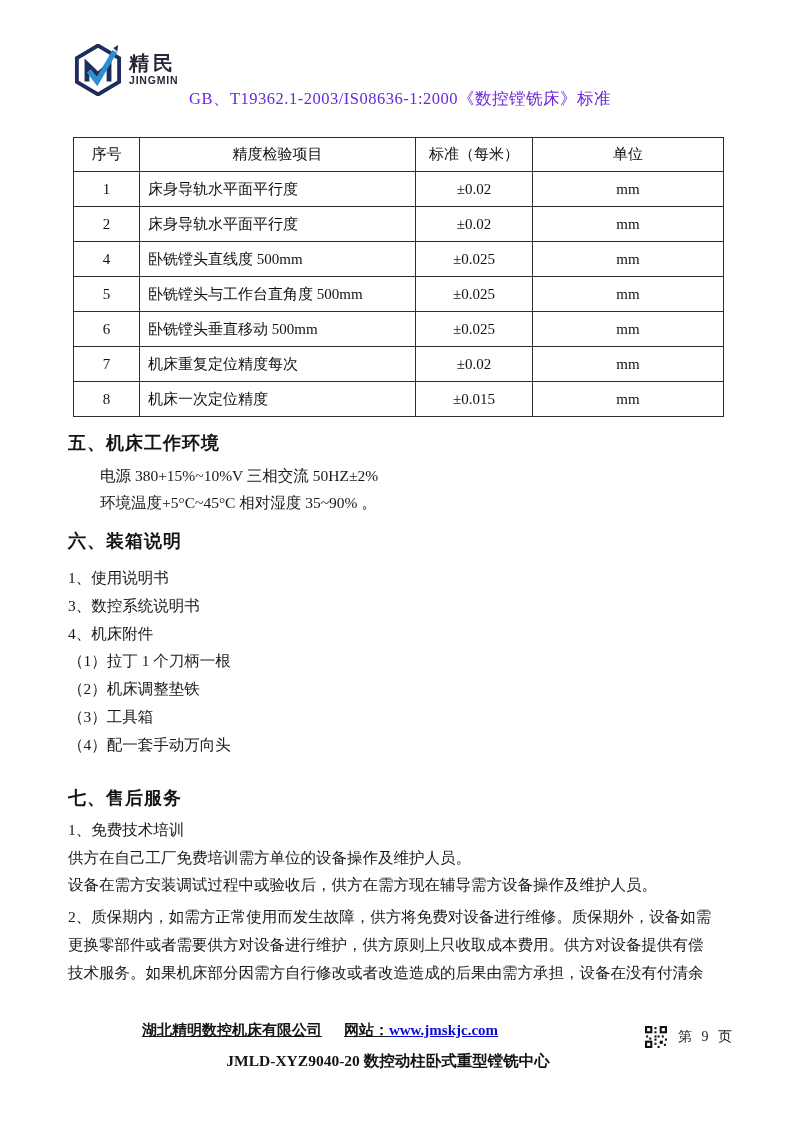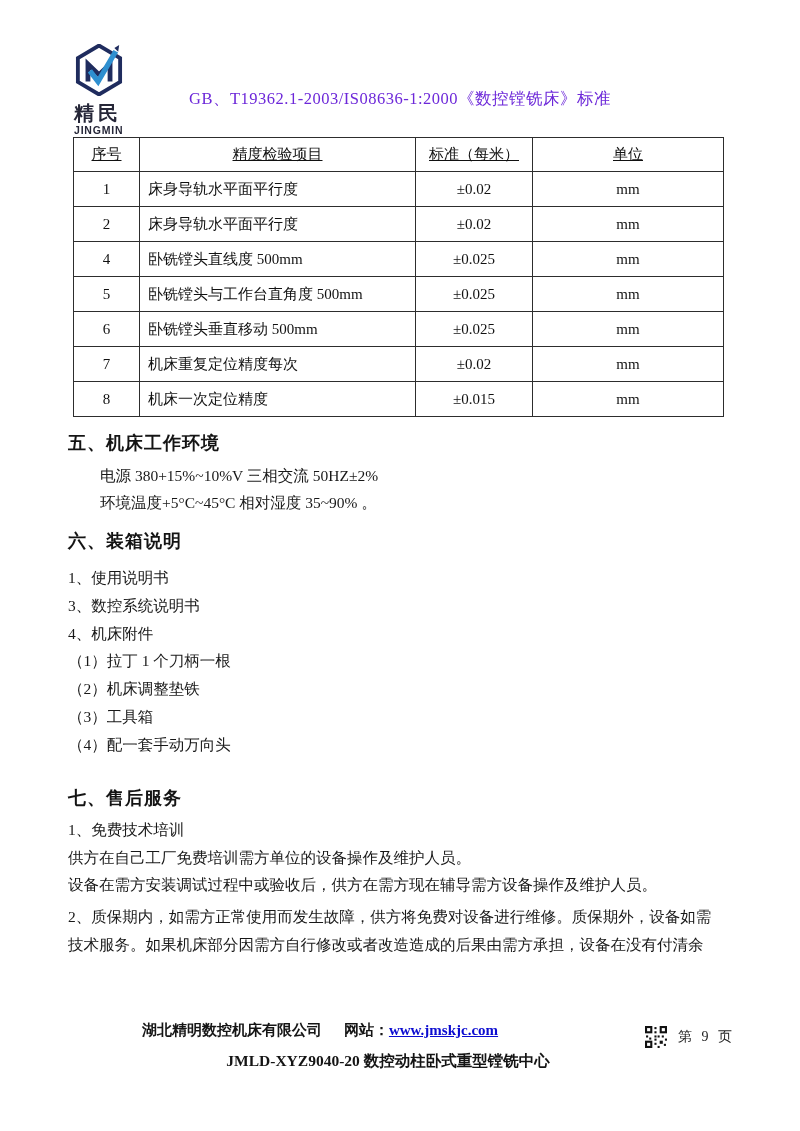--- a/index.html
+++ b/index.html
@@ -7,21 +7,21 @@
   body {
     font-family:"Liberation Serif","DejaVu Serif",serif;
     color:#1b1b1b;
   }
   .page {
     position:relative; width:800px; height:1131px;
     background:#ffffff; overflow:hidden; margin:0 auto;
   }
 
   
-  .logo { position:absolute; left:74px; top:44px; display:flex; align-items:center; gap:7px;flex-direction:column; }
+  .logo { position:absolute; left:74px; top:44px; display:flex; align-items:center; gap:7px; }
   .logo svg { display:block; }
   .logo-text { display:flex; flex-direction:column; justify-content:center; }
   .logo-cn {
     font-family:"Liberation Sans","DejaVu Sans",sans-serif;
     font-weight:700; font-size:20px; letter-spacing:4px; color:#262738; line-height:1.05;
   }
   .logo-en {
     font-family:"Liberation Sans","DejaVu Sans",sans-serif;
     font-weight:700; font-size:10.5px; letter-spacing:0.8px; color:#262738; line-height:1.2;
   }
@@ -35,21 +35,21 @@
   
   .spec-table {
     position:absolute; left:73px; top:137px; width:650px;
     border-collapse:collapse; table-layout:fixed; font-size:15px; color:#111;
   }
   .spec-table col.c1 { width:66px; }
   .spec-table col.c2 { width:276px; }
   .spec-table col.c3 { width:117px; }
   .spec-table col.c4 { width:191px; }
   .spec-table th, .spec-table td { border:1px solid #2d2d2d; padding:0 5px; }
-  .spec-table thead th { height:34px; font-weight:400; text-align:center;text-decoration:underline; }
+  .spec-table thead th { height:34px; font-weight:400; text-align:center; }
   .spec-table tbody td { height:35px; }
   .spec-table td.c { text-align:center; }
   .spec-table td.l { text-align:left; padding-left:8px; }
 
   
   .sec-heading {
     position:absolute; left:68px;
     font-family:"Liberation Sans","DejaVu Sans",sans-serif;
     font-weight:700; font-size:18px; color:#141414; letter-spacing:1px;
   }
@@ -66,21 +66,21 @@
 
   #svc-line1 { left:68px; top:820px; }
   #svc-line2 { left:68px; top:848px; }
   #svc-line3 { left:68px; top:875px; }
   .svc-para { position:absolute; left:68px; top:903px; width:672px; font-size:15.5px; color:#181818; }
   .svc-para div { height:27.8px; line-height:27.8px; }
 
   
   .footer-line1 {
     position:absolute; top:1021px; left:0; width:640px;
-    text-align:center; font-size:15px; font-weight:700; color:#151515;
+    text-align:center; font-size:15px; font-weight:700; color:#151515;text-decoration:underline;
   }
   .footer-line1 .site-label { margin-left:22px; }
   .footer-line1 a.site-link { color:#0b0bd0; text-decoration:underline; font-weight:700; }
   .qr { position:absolute; left:645px; top:1026px; width:22px; height:22px; }
   .page-num { position:absolute; left:678px; top:1028px; font-size:14px; color:#222; letter-spacing:3px; }
   .footer-line2 {
     position:absolute; top:1051px; left:0; width:776px;
     text-align:center; font-size:15.5px; font-weight:700; color:#141414;
   }
 </style>
@@ -181,20 +181,21 @@
     <div>（3）工具箱</div>
     <div>（4）配一套手动万向头</div>
   </div>
 
   <div class="sec-heading" id="h-service">七、售后服务</div>
   <div class="body-line" id="svc-line1">1、免费技术培训</div>
   <div class="body-line" id="svc-line2">供方在自己工厂免费培训需方单位的设备操作及维护人员。</div>
   <div class="body-line" id="svc-line3">设备在需方安装调试过程中或验收后，供方在需方现在辅导需方设备操作及维护人员。</div>
   <div class="svc-para">
     <div>2、质保期内，如需方正常使用而发生故障，供方将免费对设备进行维修。质保期外，设备如需</div>
+    <div>更换零部件或者需要供方对设备进行维护，供方原则上只收取成本费用。供方对设备提供有偿</div>
     <div>技术服务。如果机床部分因需方自行修改或者改造造成的后果由需方承担，设备在没有付清余</div>
   </div>
 
   <div class="footer-line1">
     <span>湖北精明数控机床有限公司</span><span class="site-label">网站：</span><a class="site-link" href="#">www.jmskjc.com</a>
   </div>
   <span class="qr">
     <svg width="22" height="22" viewBox="0 0 21 21" aria-hidden="true">
       <rect x="0" y="0" width="7" height="7" fill="#111"></rect>
         <rect x="2" y="2" width="3" height="3" fill="#fff"></rect>

